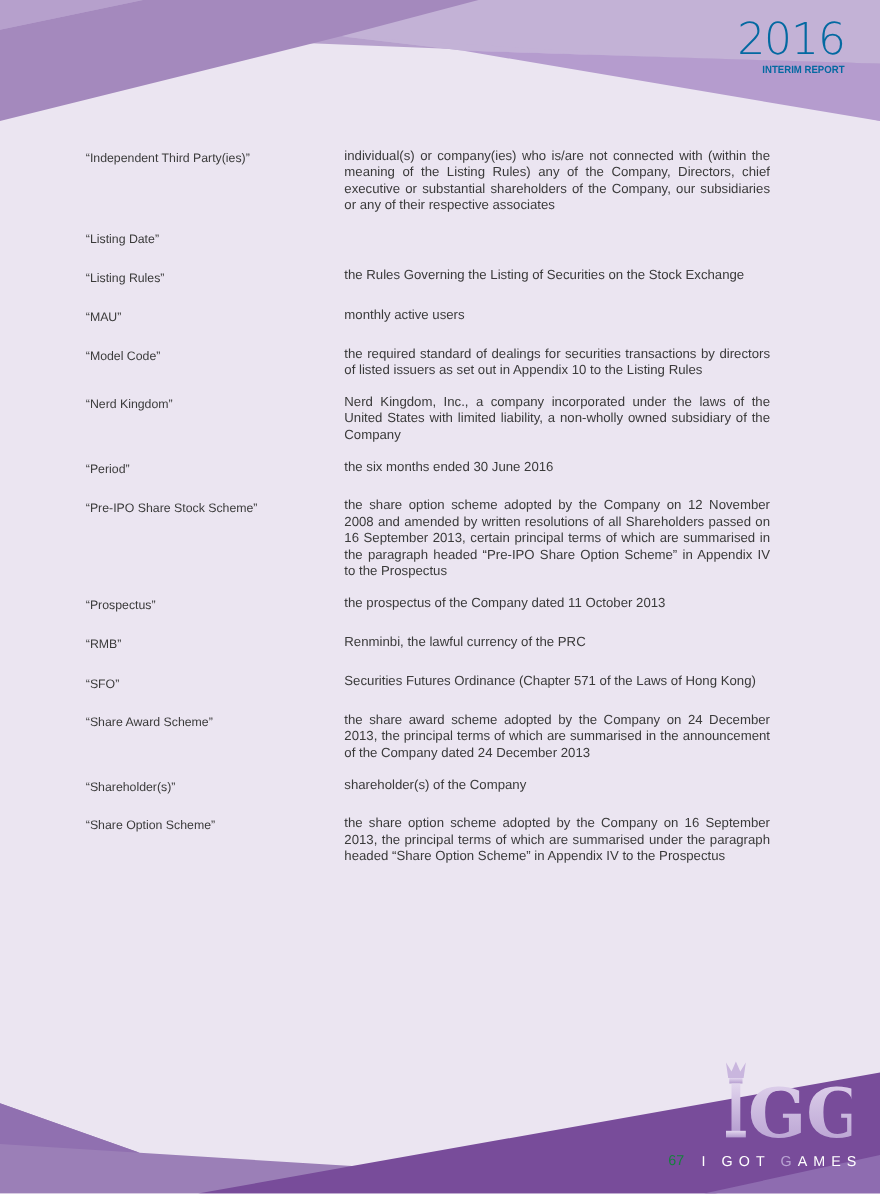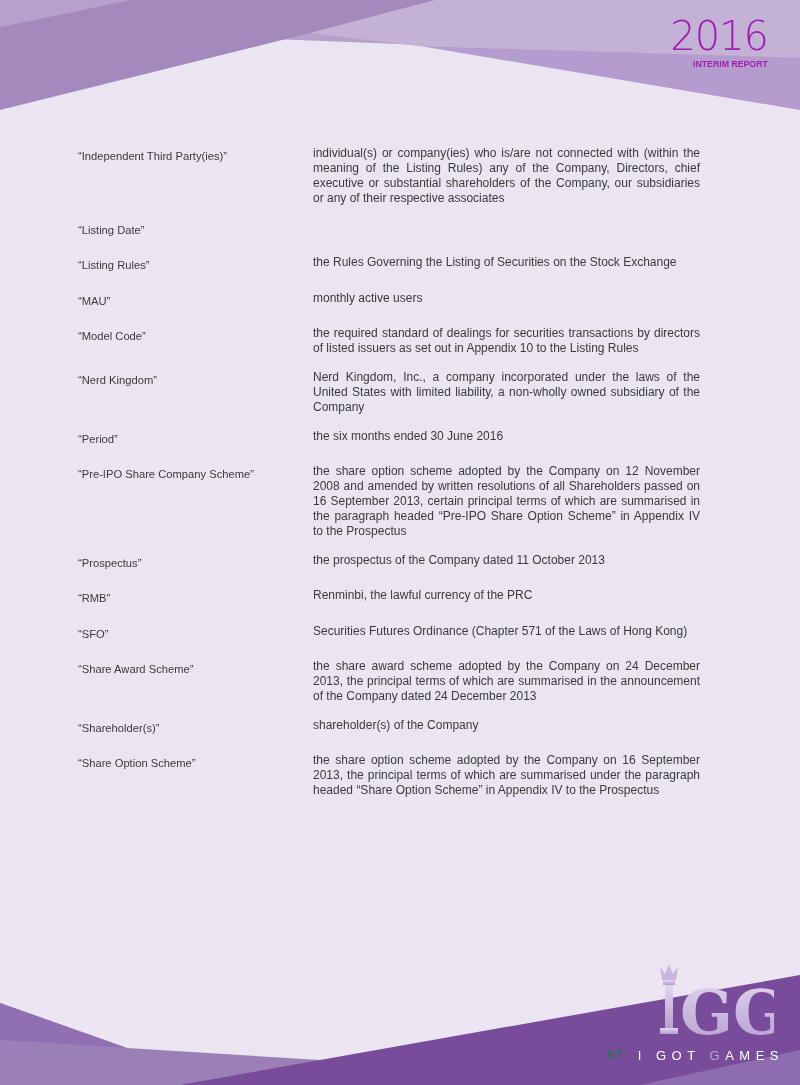--- a/index.html
+++ b/index.html
@@ -5,34 +5,34 @@
     html, body { margin: 0; padding: 0; }
     body {
       width: 800px; height: 1085px; position: relative; overflow: hidden;
       background: #ebe5f1;
       font-family: "Liberation Sans", sans-serif;
       color: #3a3a3a;
     }
     .bg-svg { position: absolute; left: 0; top: 0; width: 800px; height: 1085px; z-index: 0; }
     .header-logo {
       position: absolute; right: 32px; top: 16px; z-index: 2;
-      text-align: right; color: #a21caf;
+      text-align: right; color: #0369a1;
     }
     .header-year {
       font-family: "DejaVu Sans", sans-serif; font-weight: 200;
       font-size: 40px; line-height: 40px; letter-spacing: -1px;
       font-stretch: condensed;
     }
     .header-sub {
       font-family: "Liberation Sans", sans-serif; font-weight: bold;
       font-size: 9.5px; letter-spacing: 0px; margin-top: 2px;
       transform: scaleX(0.92); transform-origin: right;
     }
     .content {
-      position: absolute; left: 78px; top: 146px; width: 622px; z-index: 1;
+      position: absolute; left: 78px; top: 134px; width: 622px; z-index: 1;
     }
     .entry {
       display: flex; margin-bottom: 14px;
     }
     .term {
       width: 235px; flex: 0 0 235px;
       font-size: 11.2px; line-height: 21.3px;
     }
     .def {
       flex: 1; font-size: 12px; line-height: 15px; text-align: justify;
@@ -96,21 +96,21 @@
   </div>
   <div class="entry">
     <div class="term">“Nerd Kingdom”</div>
     <div class="def">Nerd Kingdom, Inc., a company incorporated under the laws of the United States with limited liability, a non-wholly owned subsidiary of the Company</div>
   </div>
   <div class="entry">
     <div class="term">“Period”</div>
     <div class="def">the six months ended 30 June 2016</div>
   </div>
   <div class="entry">
-    <div class="term">“Pre-IPO Share Company Scheme”</div>
+    <div class="term">“Pre-IPO Share Stock Scheme”</div>
     <div class="def">the share option scheme adopted by the Company on 12 November 2008 and amended by written resolutions of all Shareholders passed on 16 September 2013, certain principal terms of which are summarised in the paragraph headed “Pre-IPO Share Option Scheme” in Appendix IV to the Prospectus</div>
   </div>
   <div class="entry">
     <div class="term">“Prospectus”</div>
     <div class="def">the prospectus of the Company dated 11 October 2013</div>
   </div>
   <div class="entry">
     <div class="term">“RMB”</div>
     <div class="def">Renminbi, the lawful currency of the PRC</div>
   </div>

